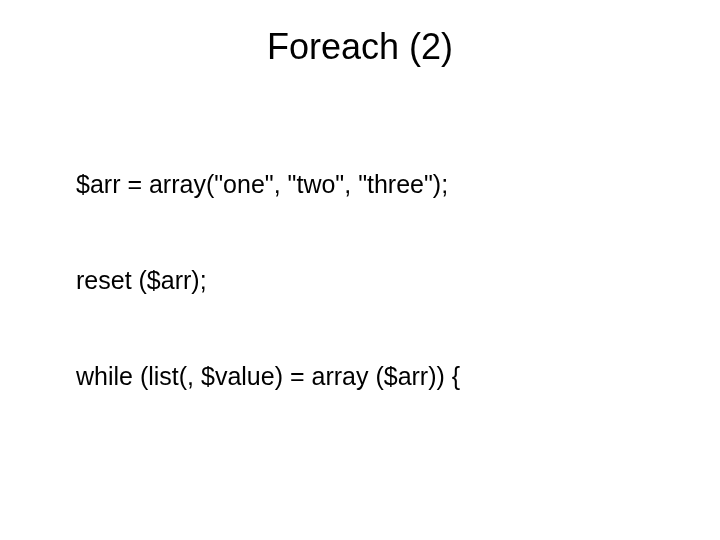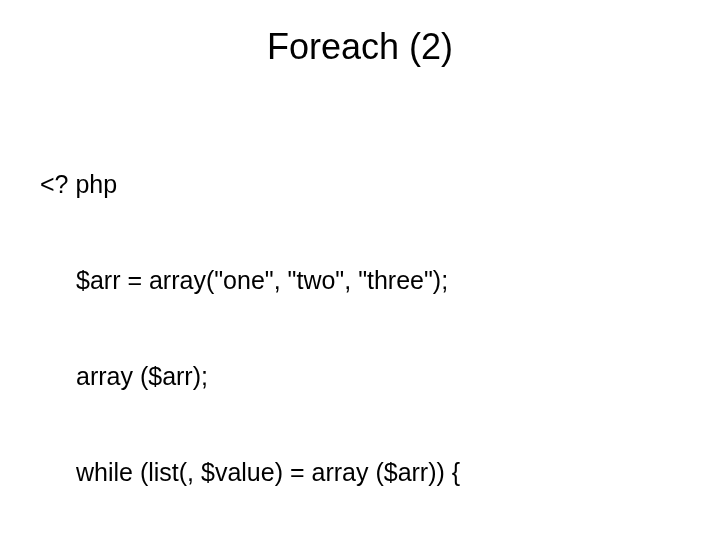--- a/index.html
+++ b/index.html
@@ -37,23 +37,22 @@
     white-space: pre;
   }
   .ind1 { margin-left: 36px; }
 </style>
 </head>
 <body>
 
 <div class="slide">
   <div class="title">Foreach (2)</div>
   <div class="code">
-    <div>&lt;? php</div>
     <div class="ind1">$arr = array("one", "two", "three");</div>
-    <div class="ind1">array ($arr);</div>
+    <div class="ind1">reset ($arr);</div>
     <div class="ind1">while (list(, $value) = array ($arr)) {</div>
     
     
     
     
     
     
   </div>
 </div>
 

